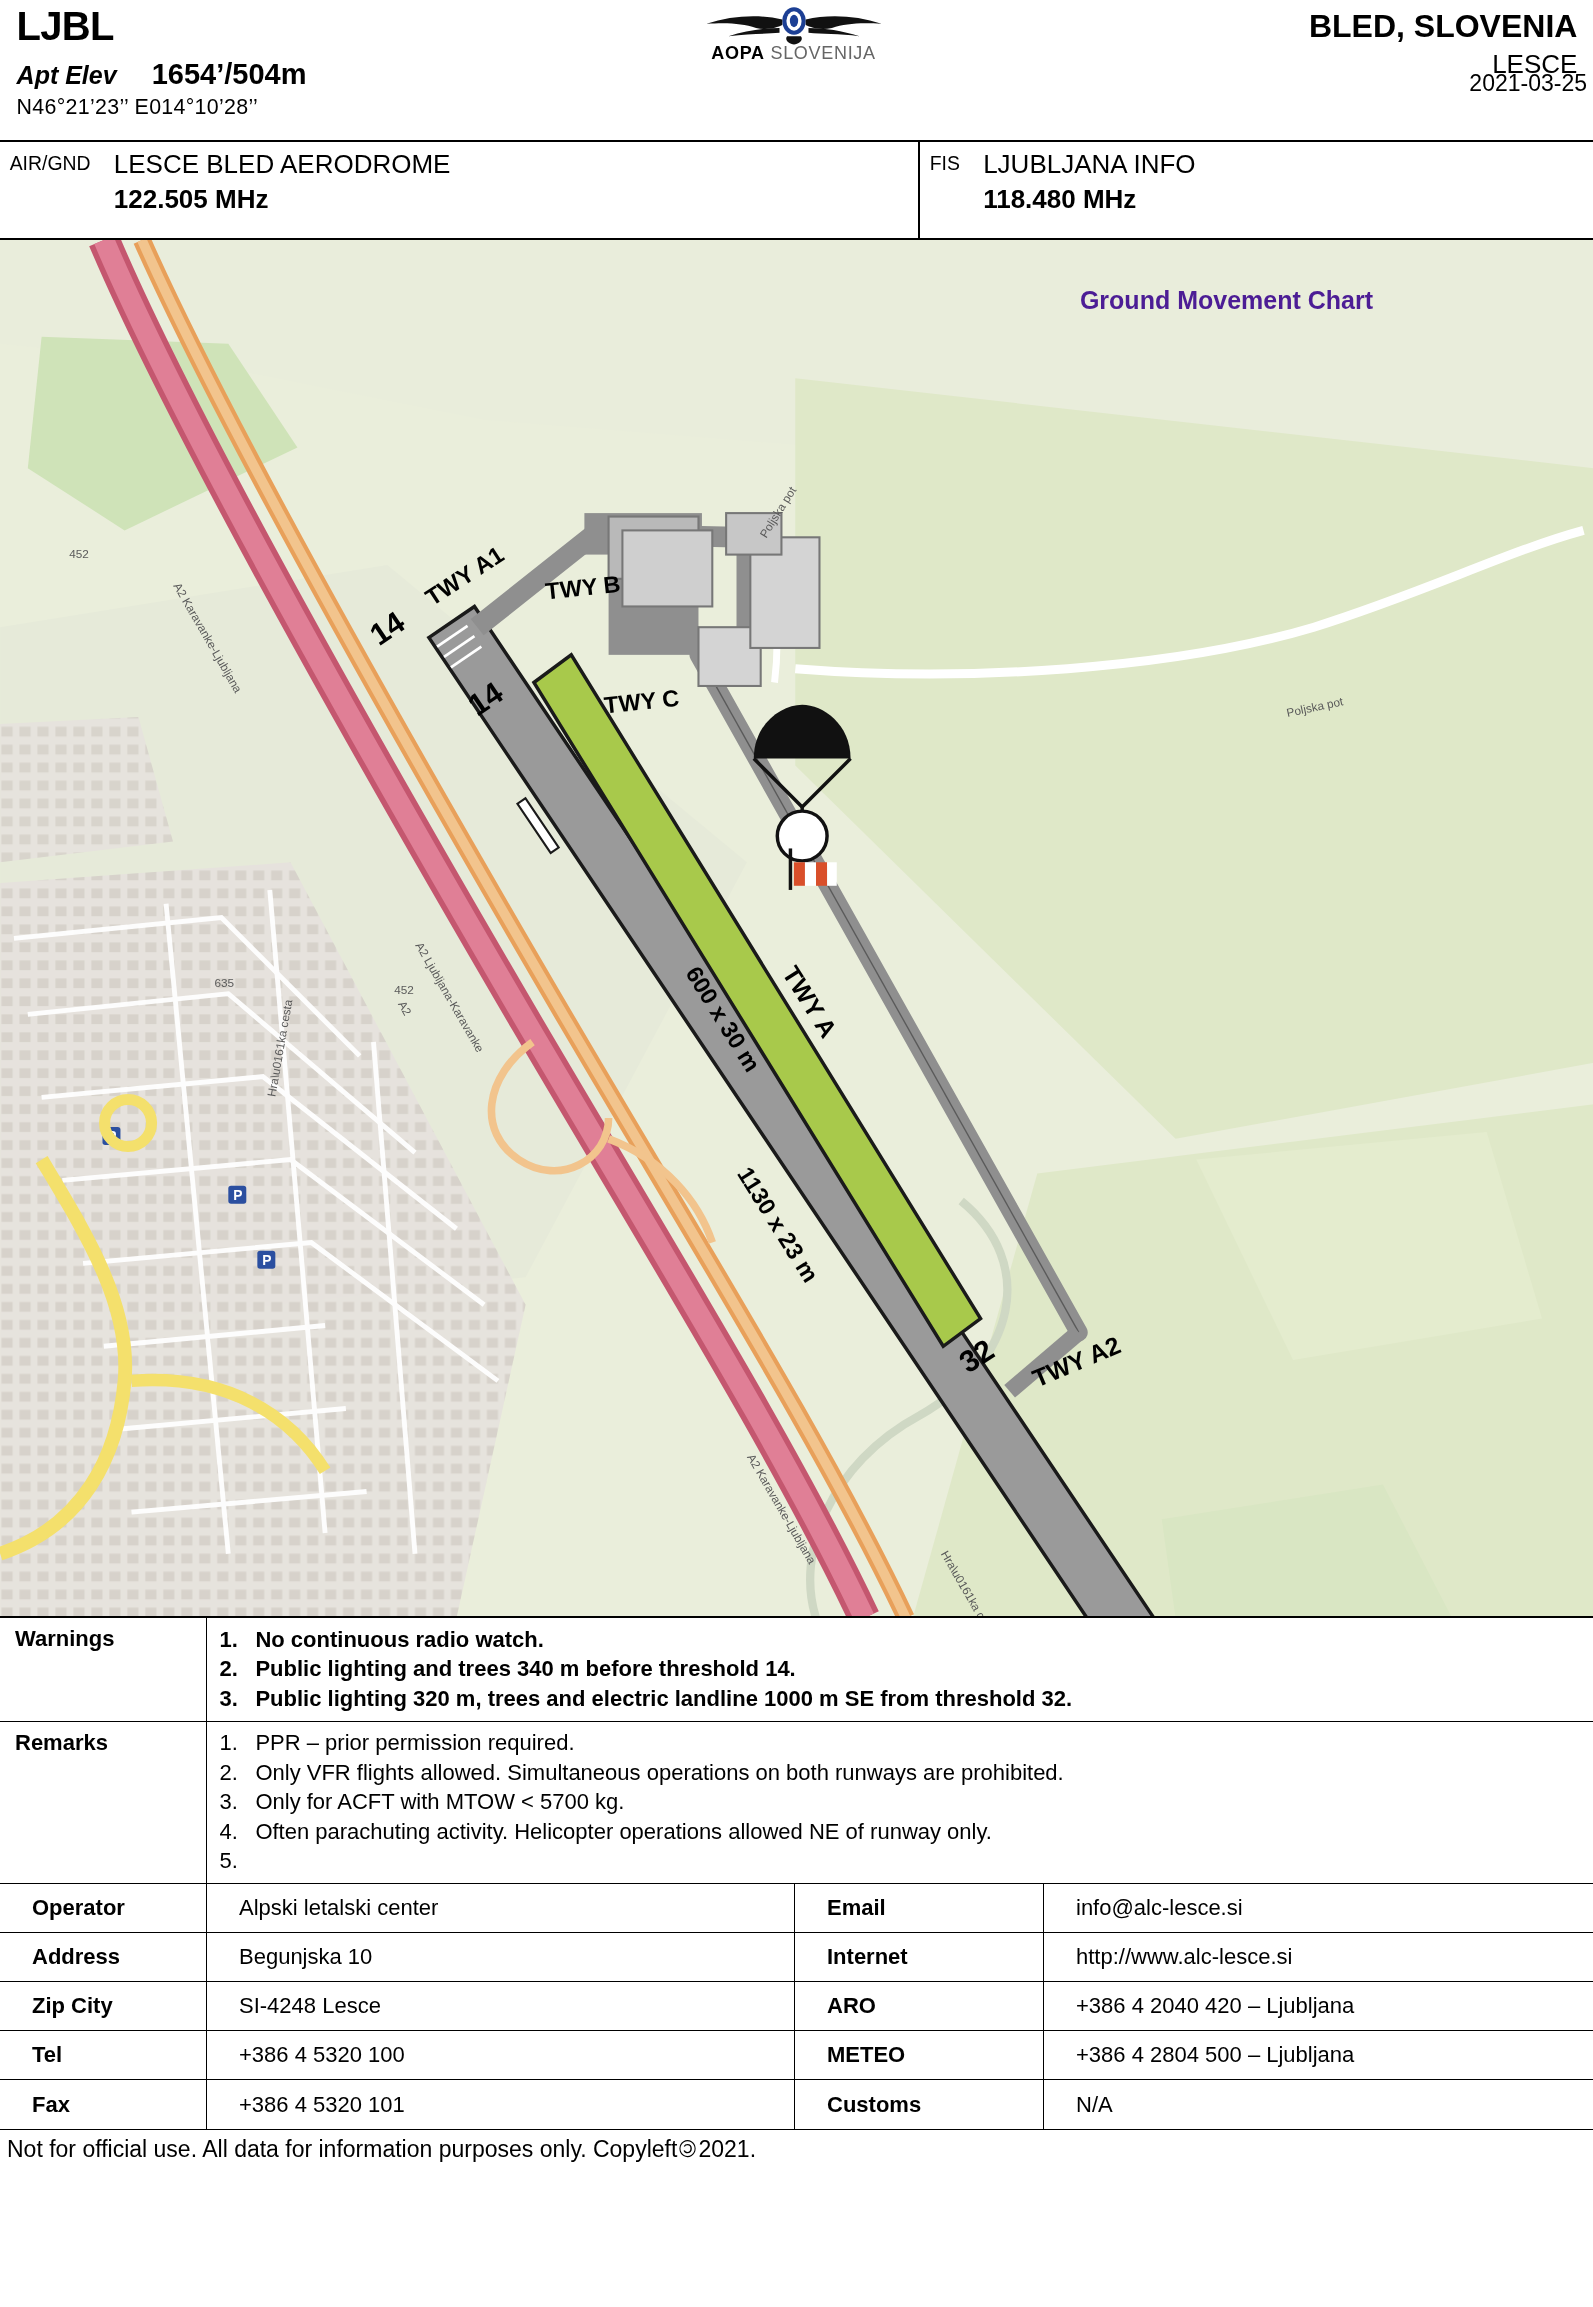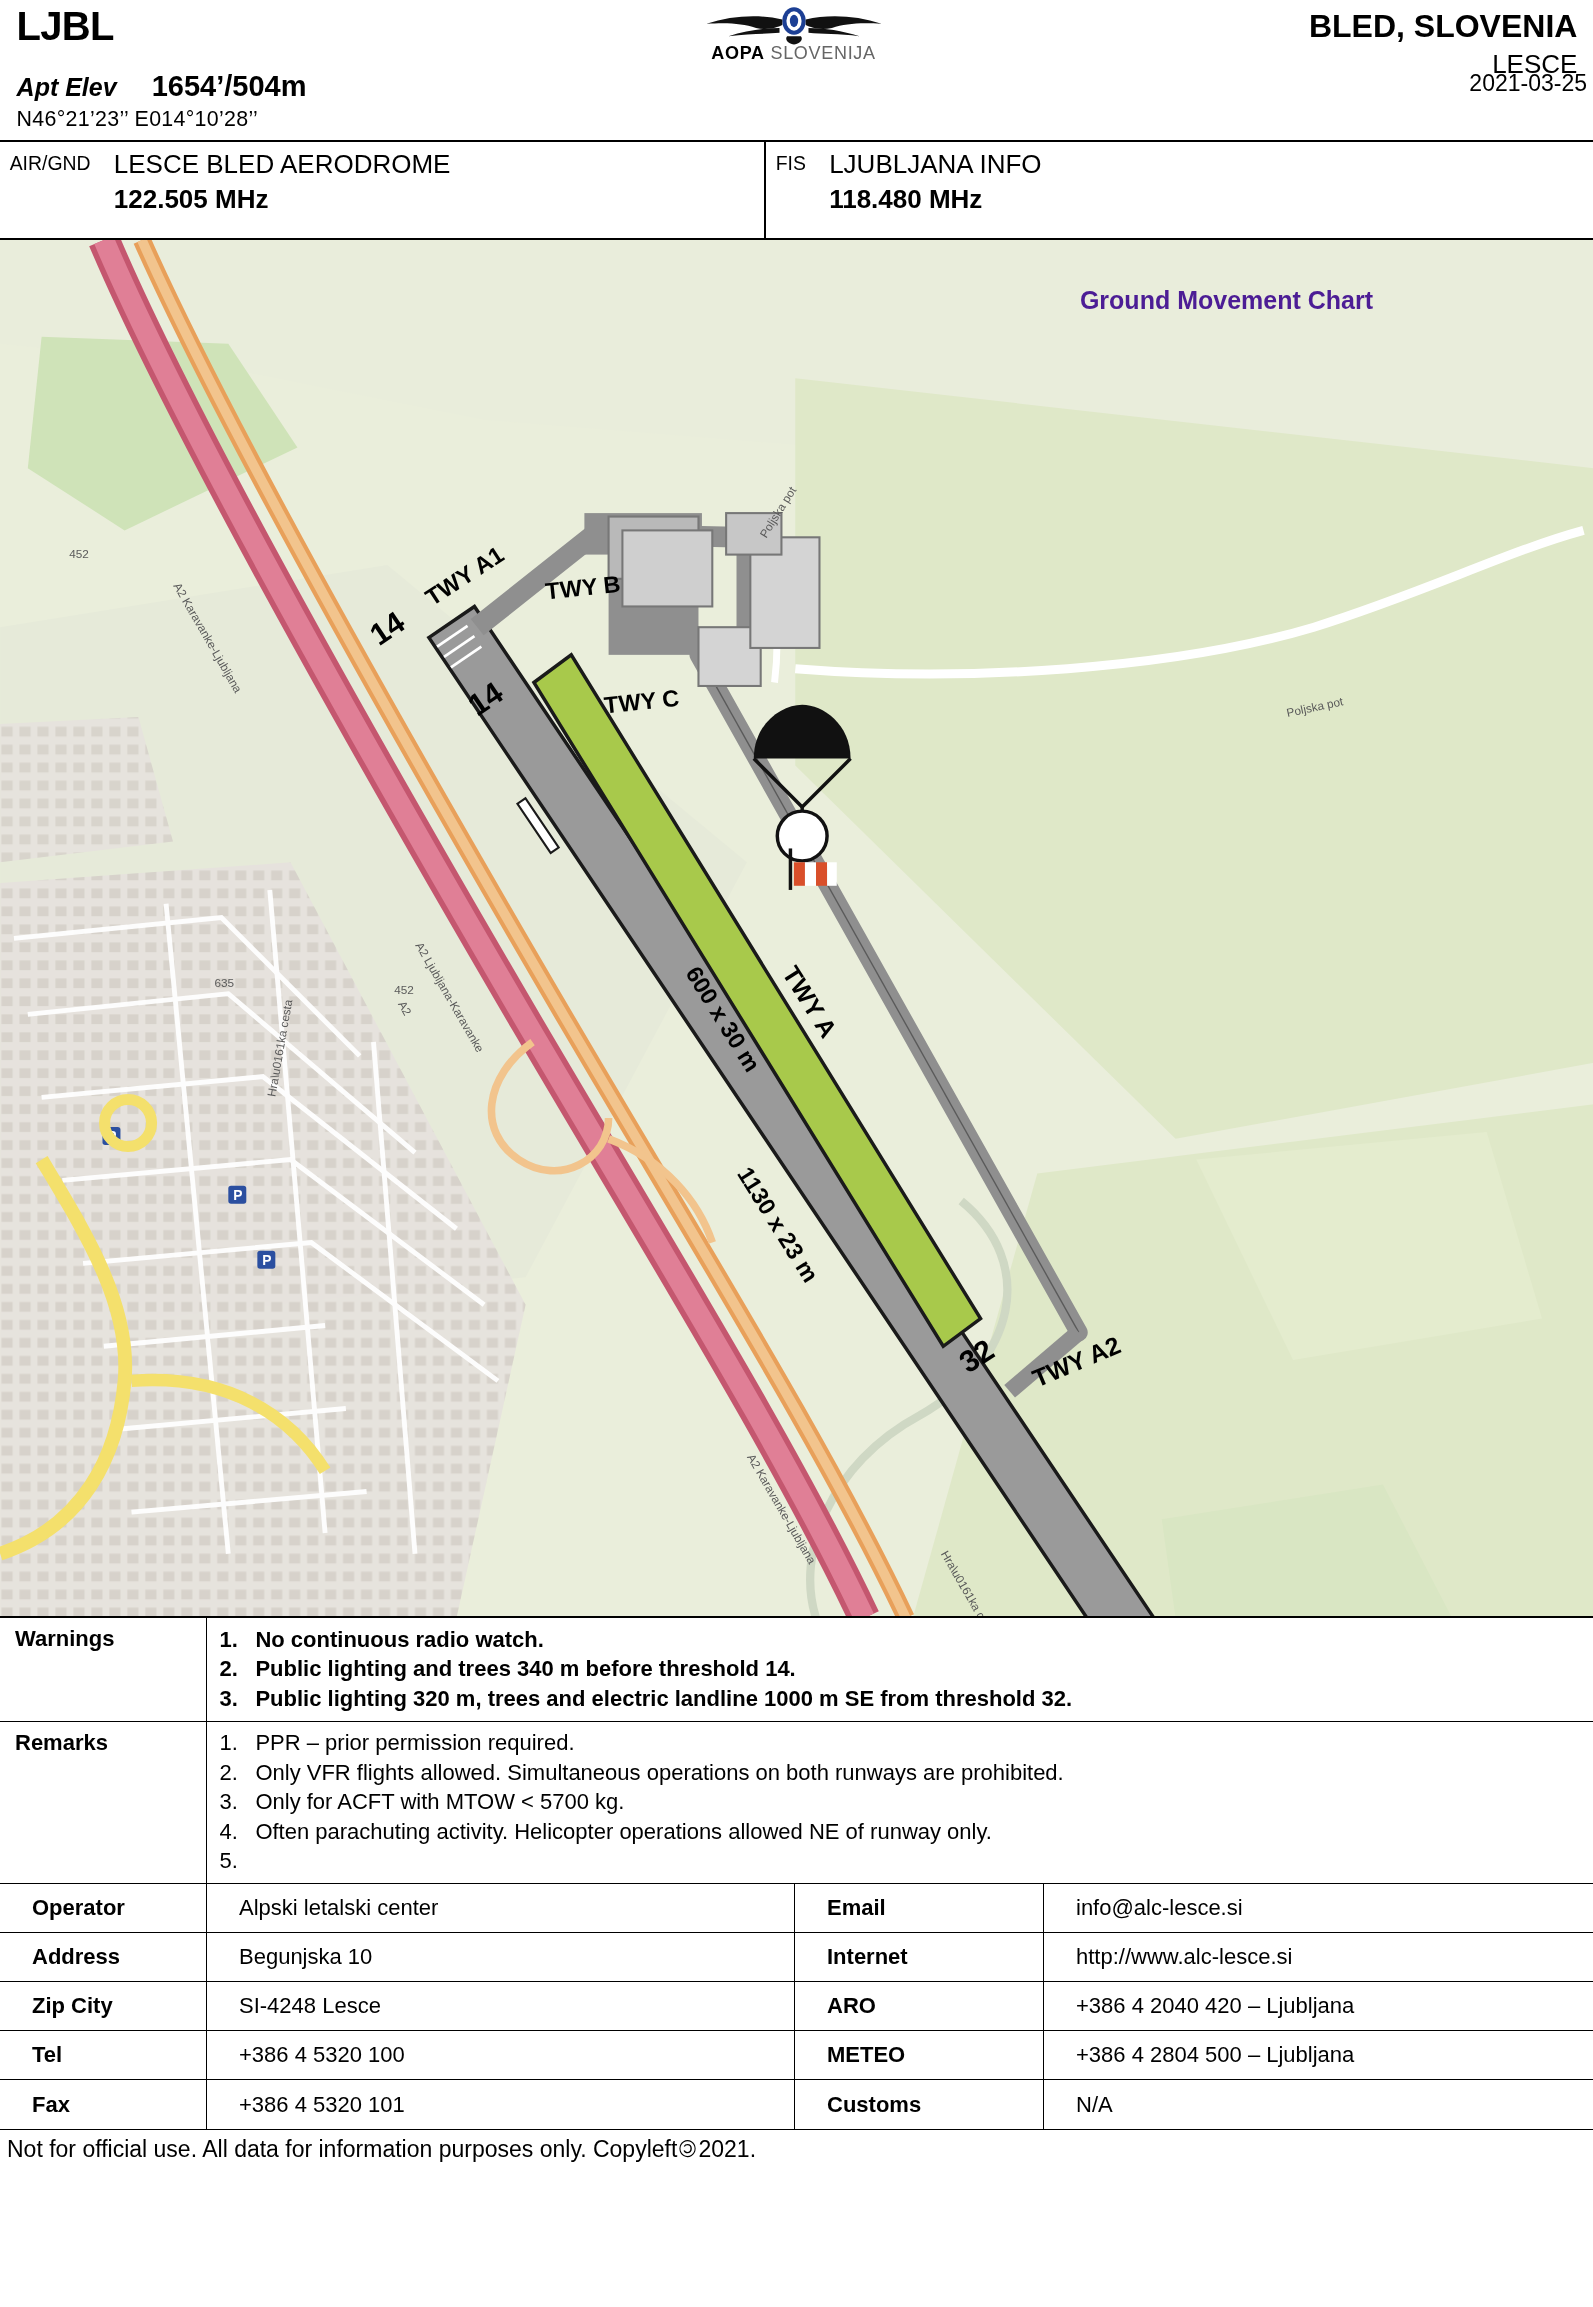--- a/index.html
+++ b/index.html
@@ -36,21 +36,21 @@
   }
   .icao {
     font-size: 40px;
     font-weight: bold;
     letter-spacing: -0.7px;
     line-height: 1.0;
   }
   .elev-row {
     display: flex;
     align-items: baseline;
-    margin-top: 24px;
+    margin-top: 12px;
   }
   .elev-label {
     font-size: 25px;
     font-style: italic;
     font-weight: bold;
   }
   .elev-value {
     font-size: 29px;
     font-weight: bold;
     margin-left: 35px;
@@ -123,21 +123,21 @@
   }
   .freq-name {
     font-size: 26px;
     line-height: 1.15;
   }
   .freq-val {
     font-size: 26px;
     font-weight: bold;
     margin-top: 4.1px;
   }
-  .freq-left { width: 766px; border-right: 2.1px solid #000; }
+  .freq-left { width: 920px; border-right: 2.1px solid #000; }
   .freq-right { flex: 1; }
 
   
   .mapwrap {
     position: relative;
     height: 1378px;
     overflow: hidden;
     border-bottom: 2.1px solid #000;
     flex: 0 0 auto;
     background: #e8e3d8;

